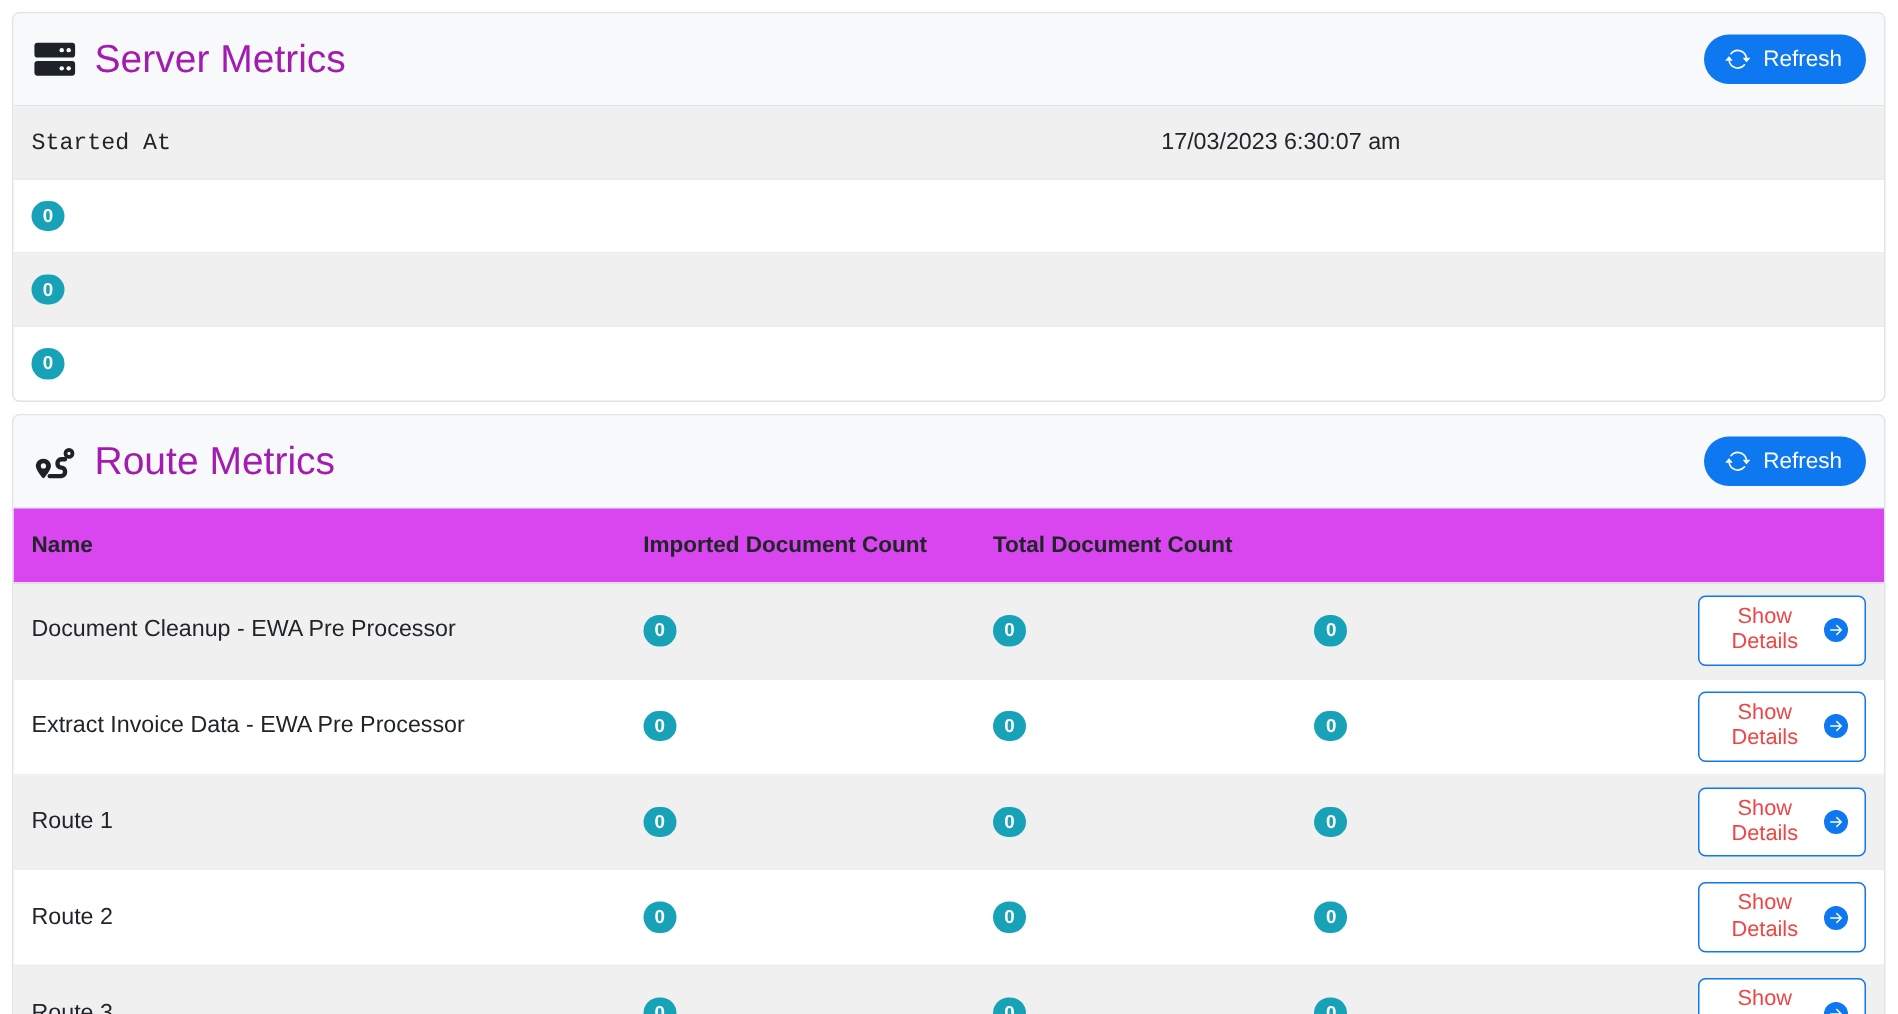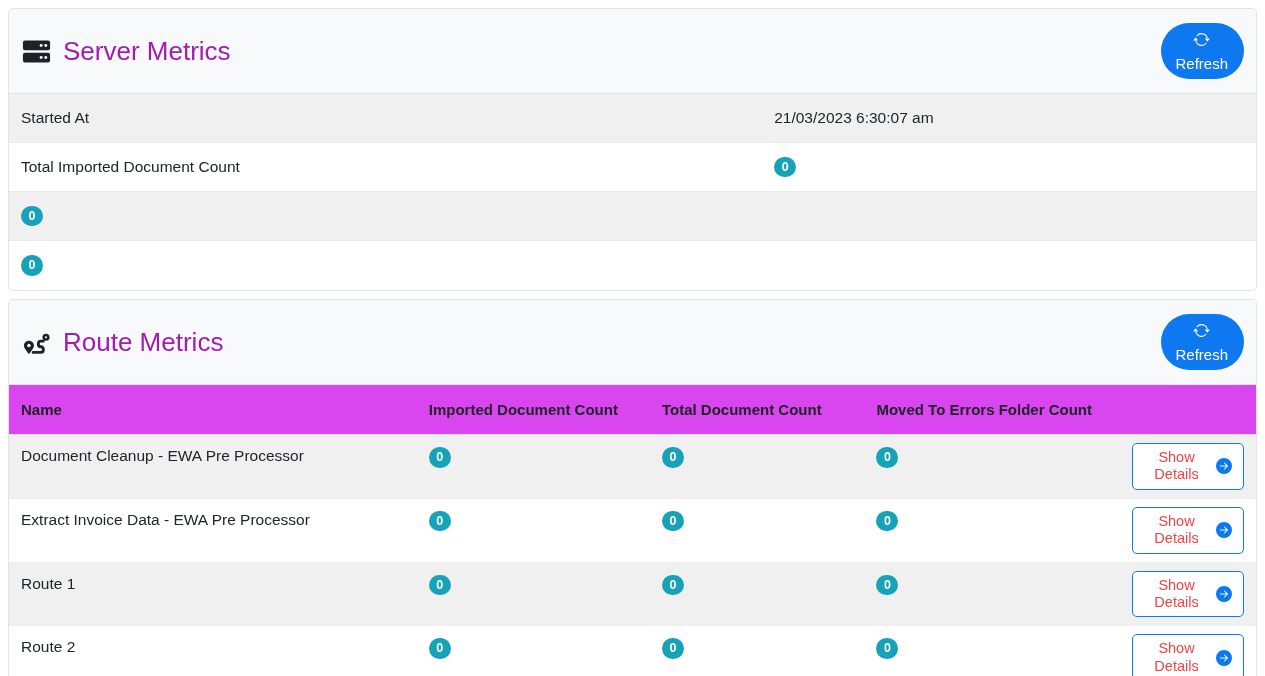--- a/index.html
+++ b/index.html
@@ -47,34 +47,33 @@
     gap: 8px;
     background: #0d78f0;
     color: #fff;
     border: none;
     border-radius: 50rem;
     padding: 8px 16px 8px 14px;
     font-size: 15px;
     font-family: inherit;
     cursor: pointer;
     line-height: 1;
-    flex-direction: column;
   }
   .btn-refresh svg { display: block; }
 
   
   .kv-row {
     display: flex;
     align-items: center;
     min-height: 49px;
     border-bottom: 1px solid #e9ebee;
   }
   .kv-row:last-child { border-bottom: none; }
   .kv-row.striped { background: #f0f0f1; }
-  .kv-label { flex: 0 0 60.4%; padding: 12px; }
+  .kv-label { flex: 0 0 60.4%; padding: 12px; font-family: Liberation Mono, monospace; }
   .kv-value { flex: 1; padding: 12px; }
 
   .badge-count {
     display: inline-block;
     background: #17a2b8;
     color: #fff;
     font-size: 12.5px;
     font-weight: 700;
     line-height: 1;
     padding: 4px 7.5px;
@@ -88,21 +87,21 @@
     display: flex;
     align-items: center;
     min-height: 50px;
     font-weight: 700;
     font-size: 15px;
     border-bottom: 1px solid #e0e3e7;
     background: #d946ef;
   }
   .rt-row {
     display: flex;
-    align-items: flex-start;
+    align-items: center;
     min-height: 56px;
     border-bottom: 1px solid #eceef0;
   }
   .rt-row.striped { background: #f0f0f1; }
   .col-name    { flex: 0 0 32.7%; padding: 12px; }
   .col-import  { flex: 0 0 18.7%; padding: 12px; }
   .col-output  { flex: 0 0 17.2%; padding: 12px; }
   .col-moved   { flex: 0 0 20.5%; padding: 12px; }
   .col-action  { flex: 1; padding: 8px 12px; text-align: right; }
 
@@ -148,24 +147,23 @@
             <path fill-rule="evenodd" d="M11.534 7h3.932a.25.25 0 0 1 .192.41l-1.966 2.36a.25.25 0 0 1-.384 0l-1.966-2.36a.25.25 0 0 1 .192-.41zm-11 2h3.932a.25.25 0 0 0 .192-.41L2.692 6.23a.25.25 0 0 0-.384 0L.342 8.59A.25.25 0 0 0 .534 9z"></path>
             <path fill-rule="evenodd" d="M8 3c-1.552 0-2.94.707-3.857 1.818a.5.5 0 1 1-.771-.636A6.002 6.002 0 0 1 13.917 7H12.9A5.002 5.002 0 0 0 8 3zM3.1 9a5.002 5.002 0 0 0 8.757 2.182.5.5 0 1 1 .771.636A6.002 6.002 0 0 1 2.083 9H3.1z"></path>
           </svg>
         </span>
         <span>Refresh</span>
       </button>
     </div>
 
     <div class="kv-row striped">
       <div class="kv-label">Started At</div>
-      <div class="kv-value">21/03/2023 6:30:07 am</div>
+      <div class="kv-value">17/03/2023 6:30:07 am</div>
     </div>
     <div class="kv-row">
-      <div class="kv-label">Total Imported Document Count</div>
       <div class="kv-value">
         <span class="badge-count">0</span>
       </div>
     </div>
     <div class="kv-row striped">
       <div class="kv-value">
         <span class="badge-count">0</span>
       </div>
     </div>
     <div class="kv-row">
@@ -196,21 +194,20 @@
           </svg>
         </span>
         <span>Refresh</span>
       </button>
     </div>
 
     <div class="rt-header">
       <div class="col-name">Name</div>
       <div class="col-import">Imported Document Count</div>
       <div class="col-output">Total Document Count</div>
-      <div class="col-moved">Moved To Errors Folder Count</div>
       <div class="col-action"></div>
     </div>
 
     <div class="rt-row striped">
       <div class="col-name">Document Cleanup - EWA Pre Processor</div>
       <div class="col-import"><span class="badge-count">0</span></div>
       <div class="col-output"><span class="badge-count">0</span></div>
       <div class="col-moved"><span class="badge-count">0</span></div>
       <div class="col-action">
         <button class="btn-details">

